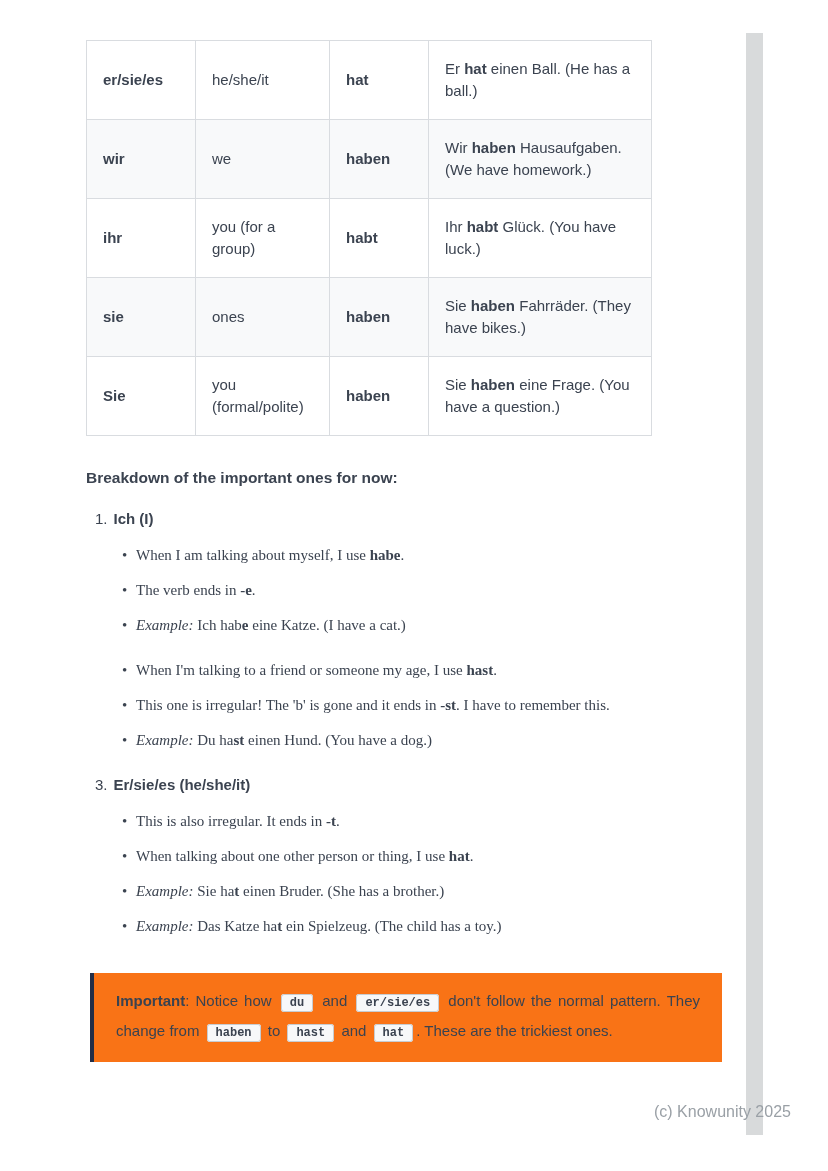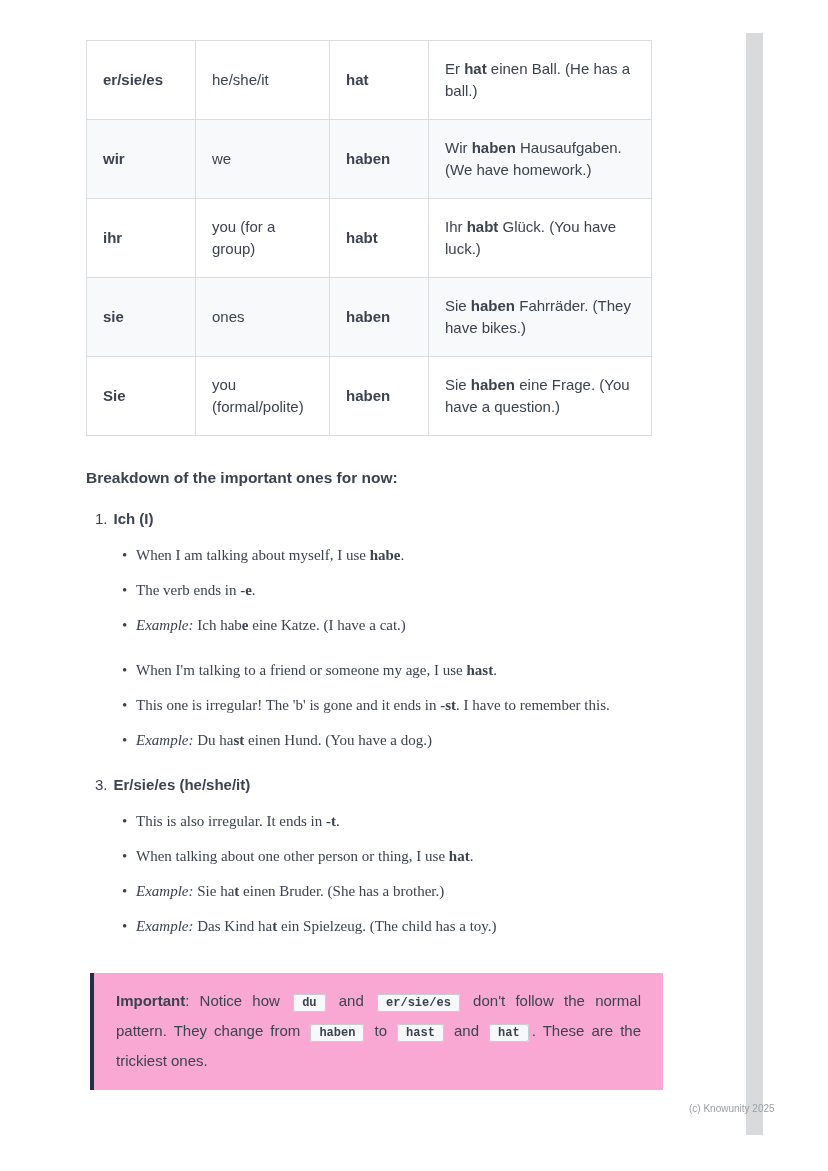--- a/index.html
+++ b/index.html
@@ -28,33 +28,33 @@
   .oitem { margin-top:22px; }
   .oitem:first-child { margin-top:0; }
   .ohead { padding-left:9px; line-height:22px; }
   .onum { margin-right:6px; }
   .otitle { font-weight:bold; }
   ul.bullets { list-style:none; margin-top:14px; }
   ul.bullets li { position:relative; margin:12px 0; padding-left:50px; line-height:23px;font-family:Liberation Serif, serif; }
   ul.bullets li::before { content:"\2022"; position:absolute; left:36px; top:0; color:#3b4350; }
 
   .callout {
-    margin:35px 0 0 4px; width:573px; background:#f9a8d4;
+    margin:35px 0 0 4px; width:632px; background:#f97316;
     border-left:4px solid #232e47; padding:14px 22px 15px 22px;
     line-height:28px; text-align:justify;
   }
   .code {
     font-family:"Liberation Mono","DejaVu Sans Mono",monospace;
     font-weight:bold; font-size:12px; color:#3b4350;
     background:#f7f8f9; border:1px solid #c7ccd1; border-radius:3px;
     padding:1px 8px; margin:0 3px; white-space:nowrap;
   }
 
   .scrollbar { position:absolute; left:746px; top:33px; width:17px; height:1102px; background:#d8dadb; }
-  .watermark { position:absolute; left:689px; top:1103px; font-size:10px; color:#9aa0a6; z-index:3; }
+  .watermark { position:absolute; left:654px; top:1103px; font-size:16px; color:#9aa0a6; z-index:3; }
 </style>
 </head>
 <body>
 
 <div class="content">
 
   <table class="conj">
     <colgroup>
       <col style="width:109px">
         <col style="width:134px">
@@ -119,21 +119,21 @@
     </div>
 
     <div class="oitem">
       <div class="ohead">
         <span class="onum">3.</span><span class="otitle">Er/sie/es (he/she/it)</span>
       </div>
       <ul class="bullets">
         <li><span>This is also irregular. It ends in </span><span class="b">-t</span><span>.</span></li>
         <li><span>When talking about one other person or thing, I use </span><span class="b">hat</span><span>.</span></li>
         <li><span class="i">Example:</span><span> Sie ha</span><span class="b">t</span><span> einen Bruder. (She has a brother.)</span></li>
-        <li><span class="i">Example:</span><span> Das Kind ha</span><span class="b">t</span><span> ein Spielzeug. (The child has a toy.)</span></li>
+        <li><span class="i">Example:</span><span> Das Katze ha</span><span class="b">t</span><span> ein Spielzeug. (The child has a toy.)</span></li>
       </ul>
     </div>
 
   </div>
 
   <div class="callout"><span class="b">Important</span><span>: Notice how </span><span class="code">du</span><span> and </span><span class="code">er/sie/es</span><span> don't follow the normal pattern. They change from </span><span class="code">haben</span><span> to </span><span class="code">hast</span><span> and </span><span class="code">hat</span><span>. These are the trickiest ones.</span></div>
 
 </div>
 
 <div class="scrollbar"></div>

